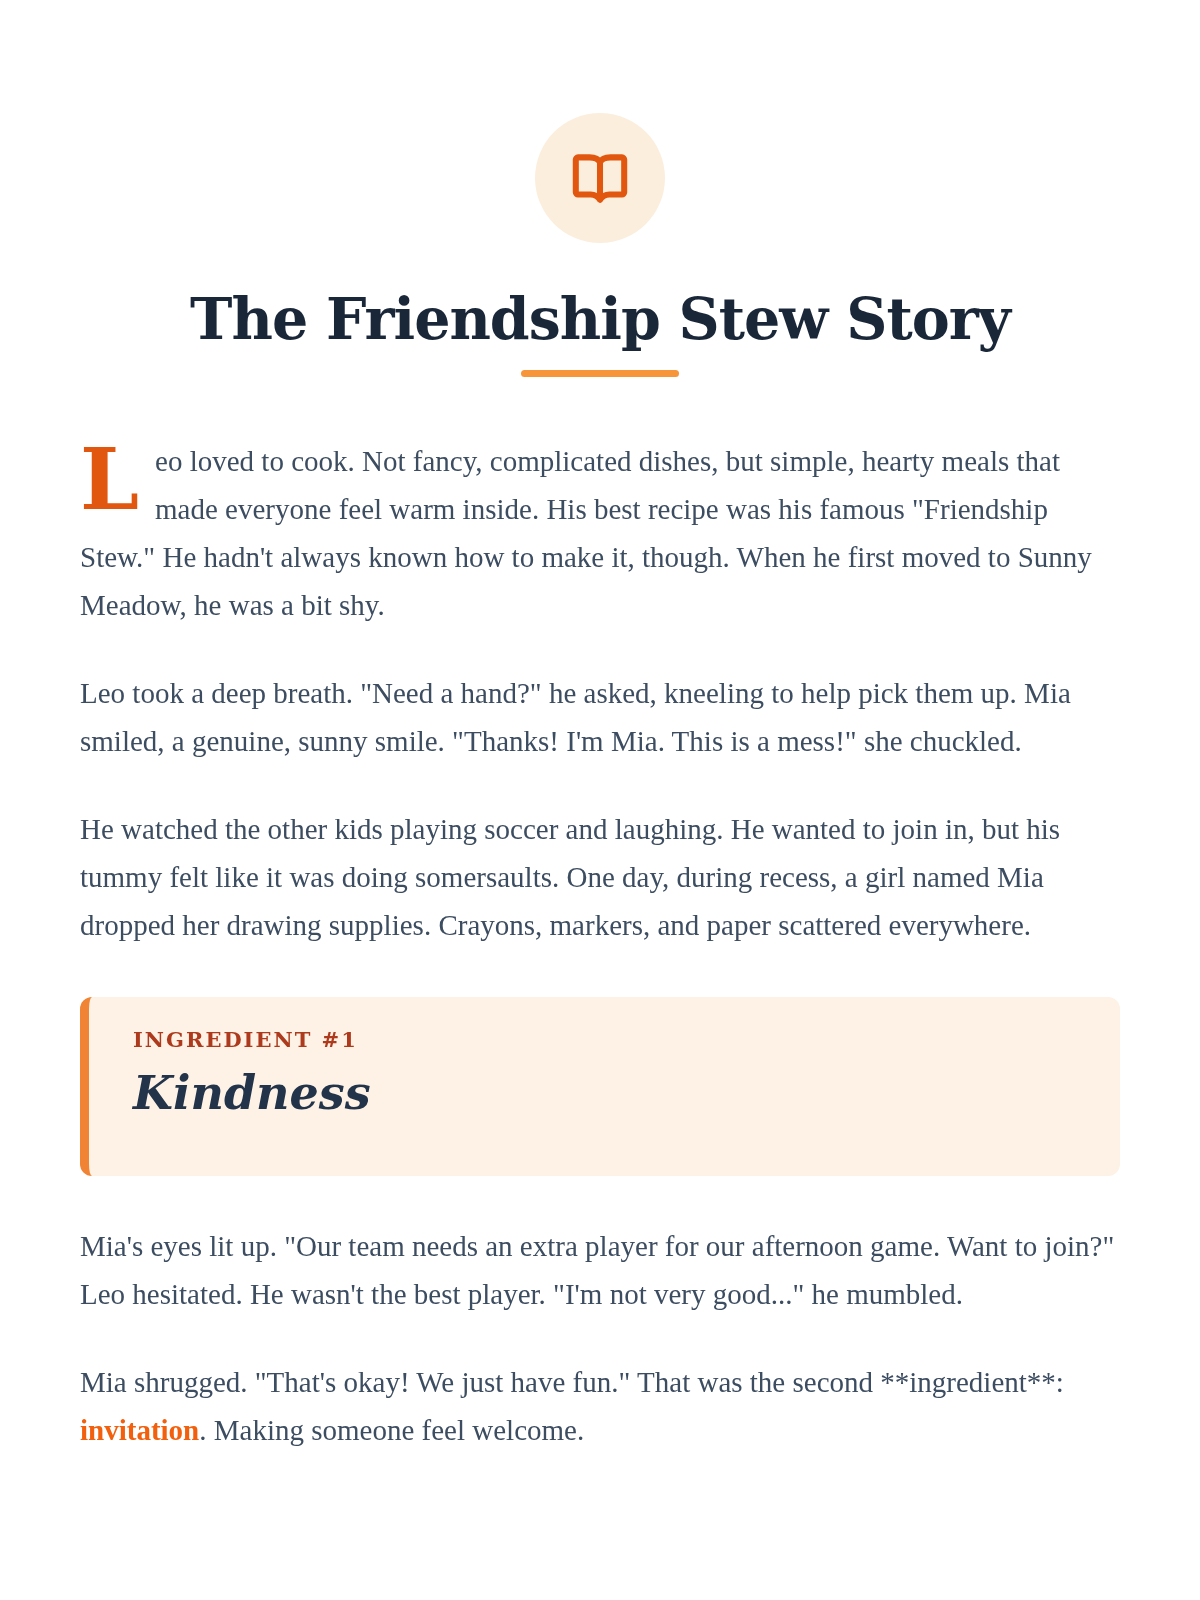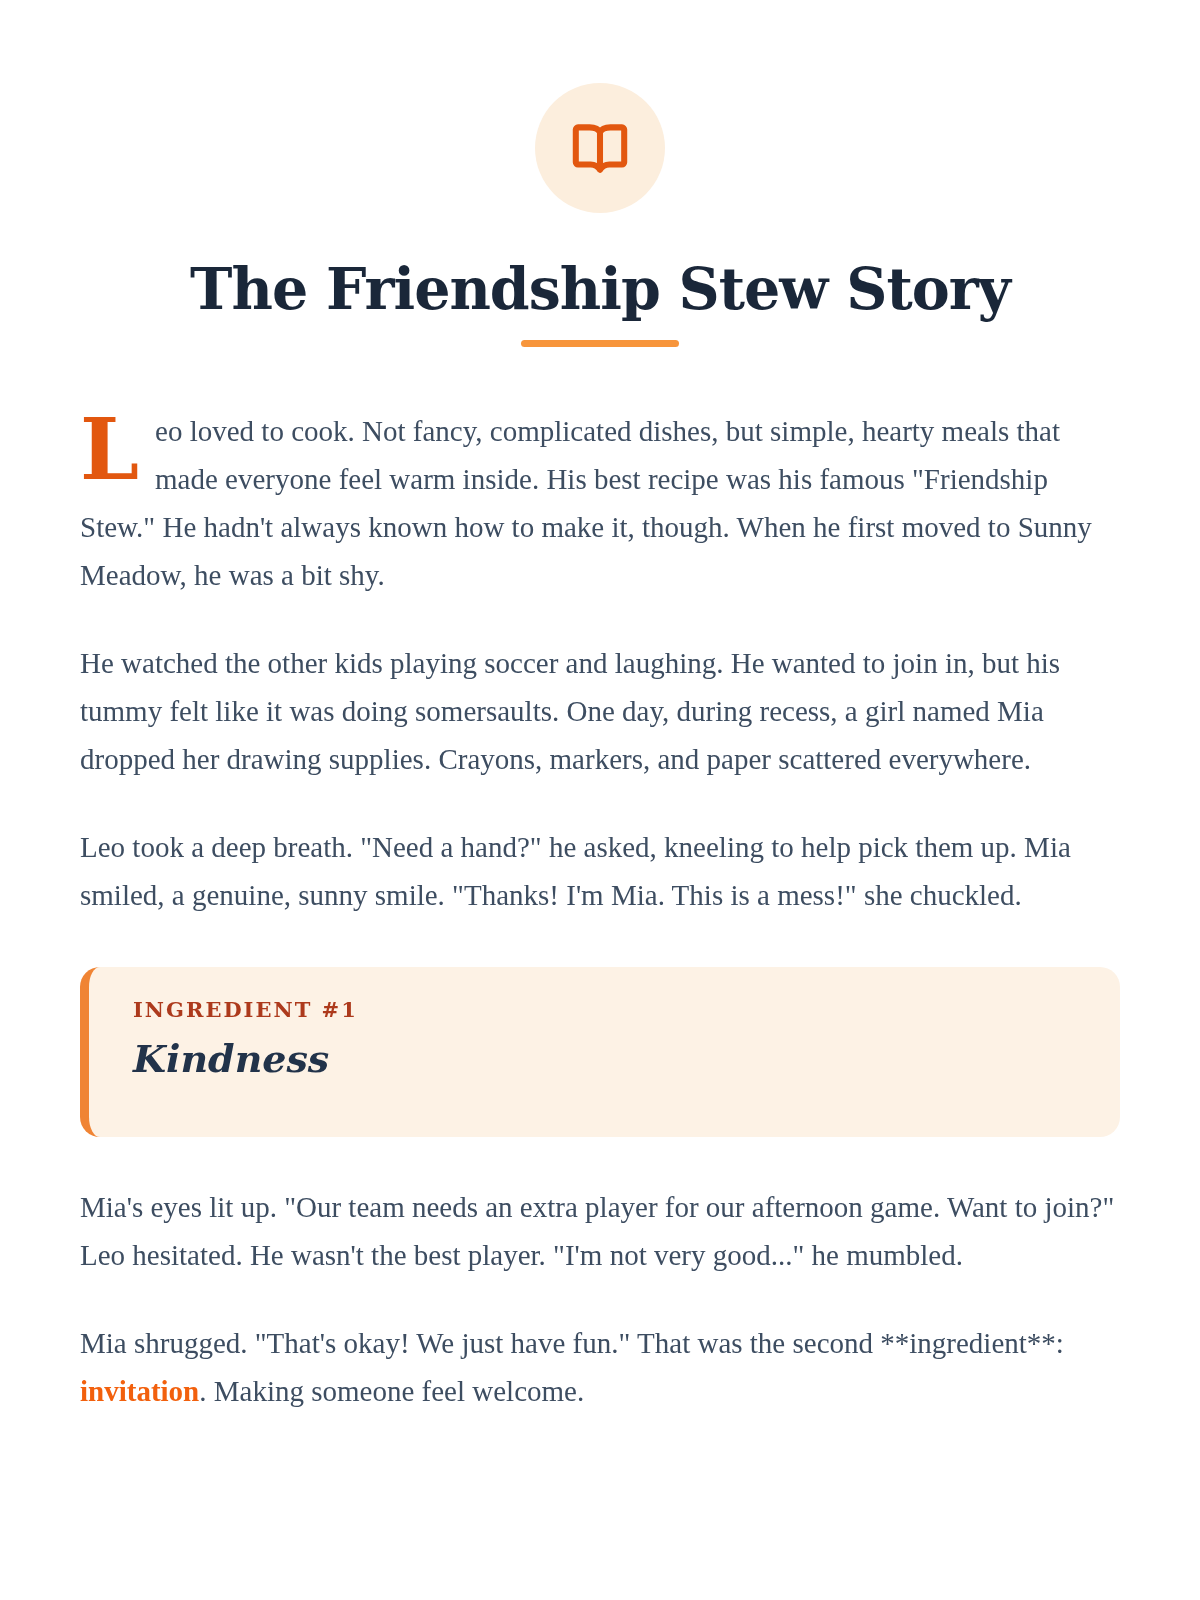--- a/index.html
+++ b/index.html
@@ -14,21 +14,21 @@
     --callout-desc:#4c5b6c;
   }
   *{margin:0;padding:0;box-sizing:border-box;}
   html,body{background:#ffffff;}
   body{
     width:1200px;height:1600px;overflow:hidden;
     font-family:"Liberation Serif", serif;
   }
   .page{width:1040px;margin:0 auto;}
   
-  .page-header{padding-top:83px;text-align:center;}
+  .page-header{padding-top:113px;text-align:center;}
   .icon-circle{
     width:130px;height:130px;border-radius:50%;
     background:var(--icon-bg);
     margin:0 auto;
     display:flex;align-items:center;justify-content:center;
   }
   .icon-circle svg{width:66px;height:66px;color:var(--orange-deep);}
   h1.page-title{
     margin-top:42px;
     font-family:"DejaVu Serif", serif;
@@ -56,36 +56,36 @@
     font-weight:700;
     font-size:84px;
     line-height:0.78;
     padding:10px 16px 2px 0;
     color:var(--orange-deep);
   }
   
   .callout{
     background:var(--callout-bg);
     border-left:9px solid var(--orange-border);
-    border-radius:20px;
+    border-radius:12px;
     padding:30px 44px 38px;
     margin:48px 0 46px;
   }
   .callout-label{
     font-family:"DejaVu Serif", serif;
     font-weight:700;
     font-size:21px;
     letter-spacing:2px;
     color:var(--label-rust);
   }
   .callout-title{
     font-family:"DejaVu Serif", serif;
     font-weight:700;
     font-style:italic;
-    font-size:38px;
+    font-size:46px;
     color:#22334a;
     margin:14px 0 18px;
   }
   .callout-desc{
     font-style:italic;
     font-size:26px;
     color:var(--callout-desc);
   }
   .highlight-word{
     color:#f2600d;
@@ -105,23 +105,23 @@
       </svg>
     </div>
     <h1 class="page-title">The Friendship Stew Story</h1>
     <div class="title-underline"></div>
   </header>
 
   <main class="content">
 
     <p><span class="dropcap">L</span><span>eo loved to cook. Not fancy, complicated dishes, but simple, hearty meals that made everyone feel warm inside. His best recipe was his famous "Friendship Stew." He hadn't always known how to make it, though. When he first moved to Sunny Meadow, he was a bit shy.</span></p>
 
+    <p>Leo took a deep breath. "Need a hand?" he asked, kneeling to help pick them up. Mia smiled, a genuine, sunny smile. "Thanks! I'm Mia. This is a mess!" she chuckled.</p>
+
     <p>He watched the other kids playing soccer and laughing. He wanted to join in, but his tummy felt like it was doing somersaults. One day, during recess, a girl named Mia dropped her drawing supplies. Crayons, markers, and paper scattered everywhere.</p>
-
-    <p>Leo took a deep breath. "Need a hand?" he asked, kneeling to help pick them up. Mia smiled, a genuine, sunny smile. "Thanks! I'm Mia. This is a mess!" she chuckled.</p>
 
     <aside class="callout">
       <div class="callout-label">INGREDIENT #1</div>
       <h2 class="callout-title">Kindness</h2>
     </aside>
 
 
     <p>Mia's eyes lit up. "Our team needs an extra player for our afternoon game. Want to join?" Leo hesitated. He wasn't the best player. "I'm not very good..." he mumbled.</p>
 
     <p><span>Mia shrugged. "That's okay! We just have fun." That was the second **ingredient**: </span><strong class="highlight-word">invitation</strong><span>. Making someone feel welcome.</span></p>

